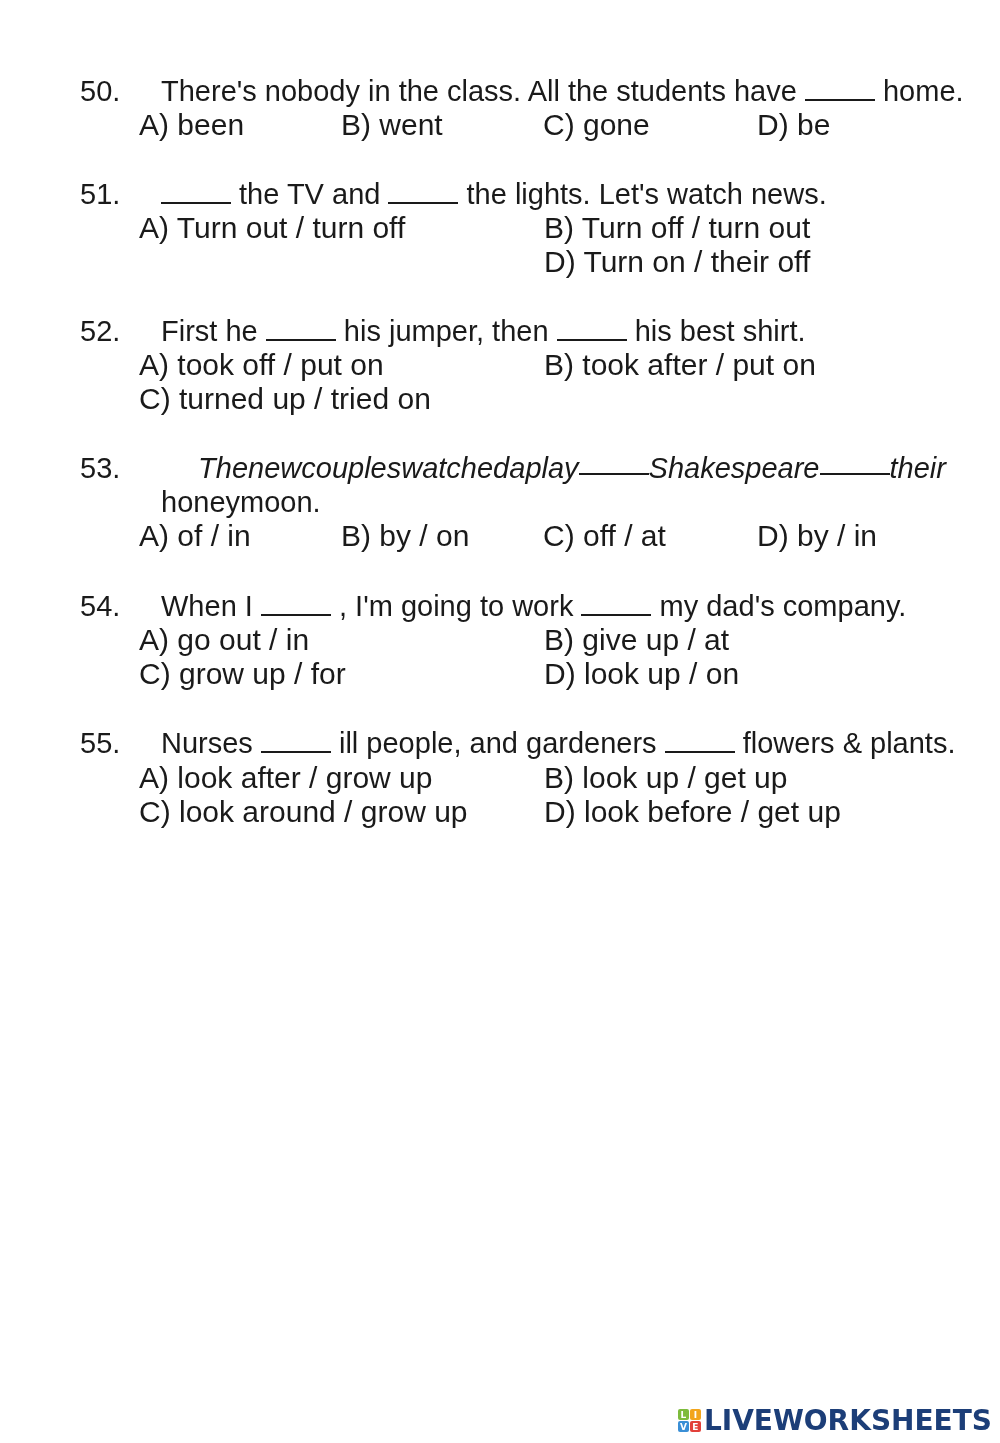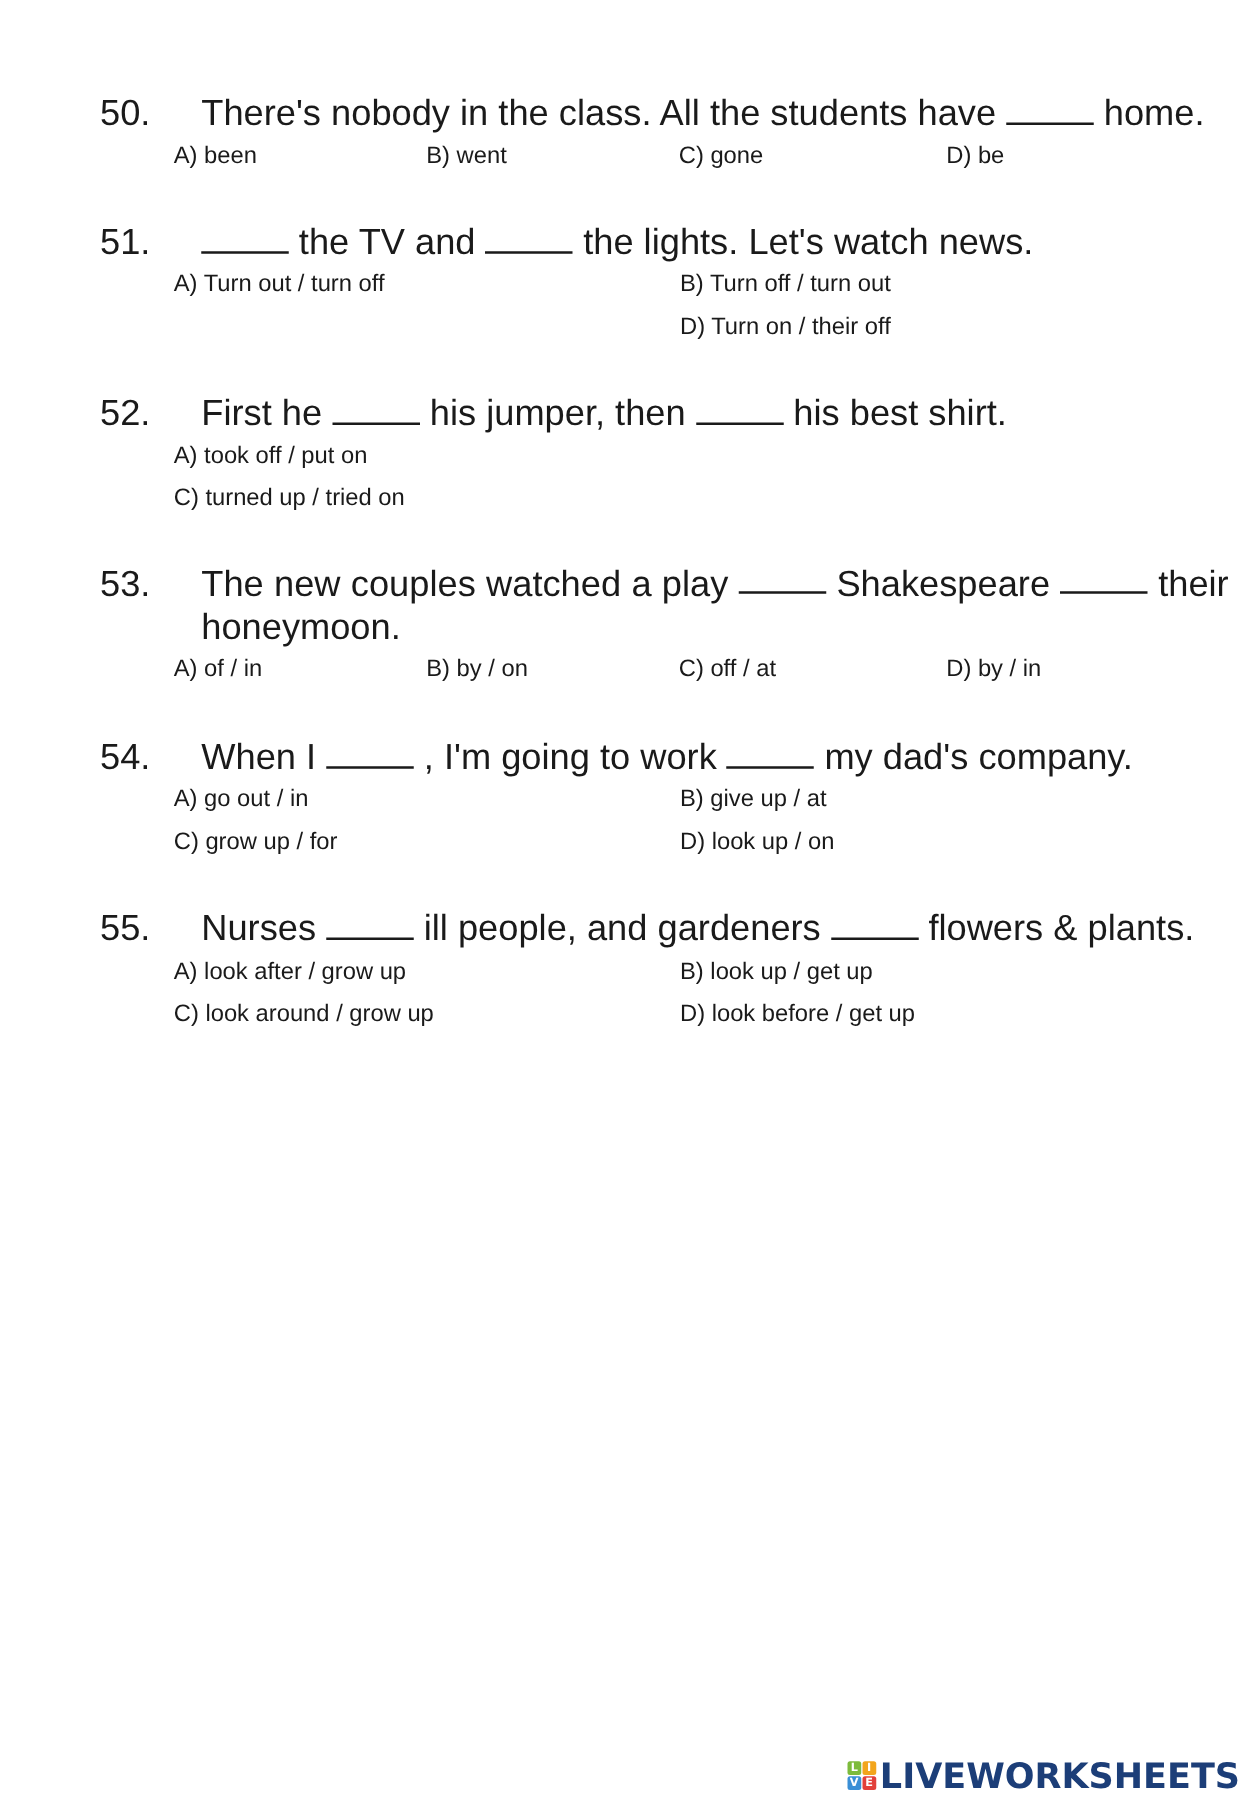--- a/index.html
+++ b/index.html
@@ -4,23 +4,23 @@
 <style>
   html, body { margin: 0; padding: 0; }
   body {
     width: 1000px; height: 1443px; background: #ffffff; position: relative;
     font-family: "Liberation Sans", sans-serif; color: #1a1a1a; overflow: hidden;
   }
   .question { position: absolute; left: 80px; width: 890px; }
   .qline { position: relative; height: 34px; font-size: 29px; line-height: 34px; white-space: nowrap; }
   .qnum { position: absolute; left: 0; top: 0; }
   .qtext { position: absolute; left: 59px; top: 0; margin-left: 22px; }
-  .qtext.justify { width: 822px; display: flex; justify-content: space-between; }
+  .qtext.justify { width: 822px; display: flex; justify-content: center; font-style: italic; }
   .blank { display: inline-block; width: 70px; border-bottom: 2px solid #1a1a1a; height: 22px; vertical-align: baseline; }
-  .opt { position: absolute; font-size: 19px; line-height: 34px; white-space: nowrap; }
+  .opt { position: absolute; font-size: 30px; line-height: 34px; white-space: nowrap; }
   .footer-logo { position: absolute; right: 8px; bottom: 6px; display: flex; align-items: center; gap: 3px; }
   .logo-blocks { display: grid; grid-template-columns: 11px 11px; grid-template-rows: 11px 11px; gap: 1px; }
   .logo-blocks span { font-size: 9px; font-weight: bold; color: #fff; display: flex; align-items: center; justify-content: center; border-radius: 2px; font-family: "DejaVu Sans", sans-serif; }
   .logo-text { font-family: "DejaVu Sans", sans-serif; font-weight: bold; font-size: 28px; color: #1c3e78; letter-spacing: 0px; text-align: center; }
 </style>
 </head>
 <body>
 
 <div class="question" style="top:74px">
   <div class="qline">
@@ -42,20 +42,21 @@
   <span class="opt" style="left:59px;top:34px">A) Turn out / turn off</span>
   <span class="opt" style="left:464px;top:68px">D) Turn on / their off</span>
 </div>
 
 <div class="question" style="top:314px">
   <div class="qline">
     <span class="qnum">52.</span>
     <span class="qtext"><span>First he </span><span class="blank"></span><span> his jumper, then </span><span class="blank"></span><span> his best shirt.</span></span>
   </div>
   <span class="opt" style="left:59px;top:34px">A) took off / put on</span>
+  <span class="opt" style="left:464px;top:34px">B) took after / put on</span>
   <span class="opt" style="left:59px;top:68px">C) turned up / tried on</span>
 </div>
 
 <div class="question" style="top:451px">
   <div class="qline">
     <span class="qnum">53.</span>
     <span class="qtext justify">
       <span>The</span>
       <span>new</span>
       <span>couples</span>

